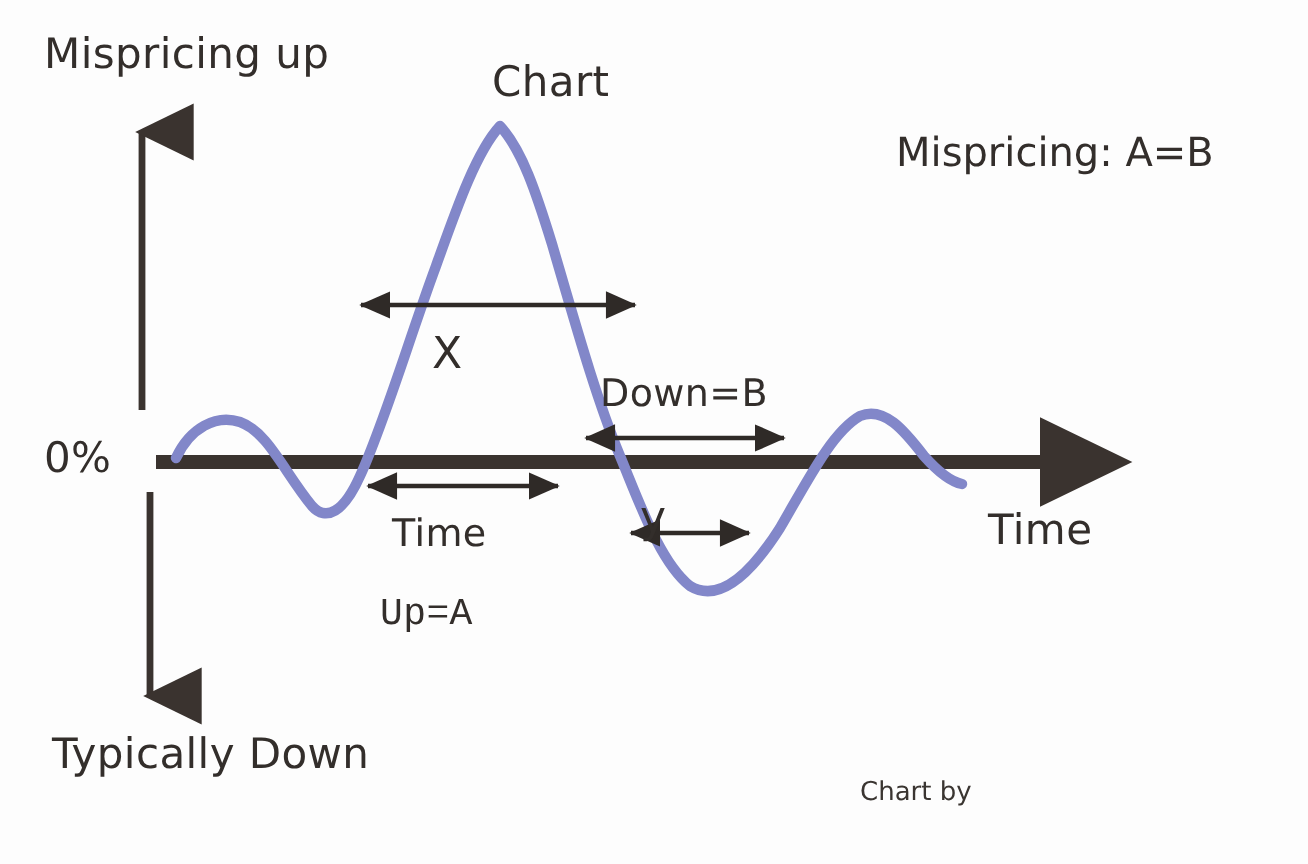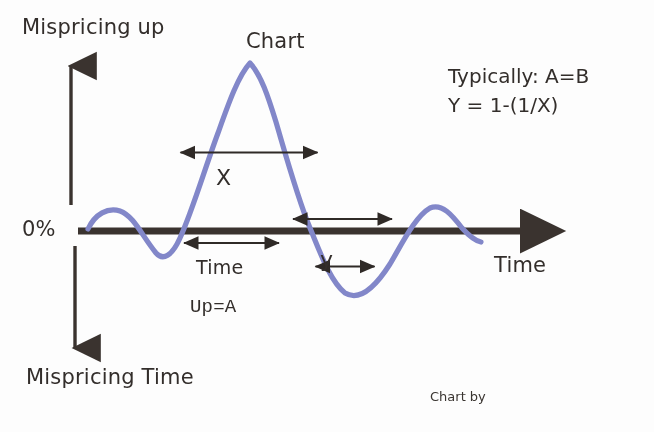--- a/index.html
+++ b/index.html
@@ -133,41 +133,41 @@
       <line x1="184" y1="243" x2="279" y2="243" stroke="#2f2a27" stroke-width="2.2" marker-start="url(#arrow-thin-start)" marker-end="url(#arrow-thin-end)"></line>
     </g>
 
     <g>
       <line x1="293" y1="219" x2="392" y2="219" stroke="#2f2a27" stroke-width="2.2" marker-start="url(#arrow-thin-start)" marker-end="url(#arrow-thin-end)"></line>
     </g>
   </svg>
 
   <div class="lbl axis-title" style="left:22px; top:14px;">Mispricing up</div>
 
-  <div class="lbl axis-title" style="left:26px; top:364px;">Mispricing Time</div>
+  <div class="lbl axis-title" style="left:26px; top:364px;">Typically Down</div>
 
   <div class="lbl zero-label" style="left:22px; top:216px;">0%</div>
 
   <div class="lbl curve-label" style="left:246px; top:28px;">Chart</div>
 
 
   <div class="lbl axis-title" style="left:494px; top:252px;">Time</div>
 
   <div class="lbl var-label" style="left:216px; top:164px;">X</div>
 
   <div class="lbl var-label" style="left:320px; top:246px;">y</div>
 
   <div class="lbl dim-label" style="left:196px; top:256px;">Time</div>
 
   <div class="lbl dim-label" style="left:190px; top:296px;font-family:Liberation Mono, monospace;">Up=A</div>
 
+  <div class="lbl dim-label" style="left:300px; top:186px;">Down=B</div>
 
   <div class="formula-block" style="left:448px; top:62px;">
-    <div class="formula-line">Typically: A=B</div>
-    <div class="formula-line">Y = 1-(1/X)</div>
+    <div class="formula-line">Mispricing: A=B</div>
   </div>
 
   <div class="credit" style="left:430px; top:348px;">
     <div>Chart by</div>
     
   </div>
 
 </div>
 
 </body></html>

